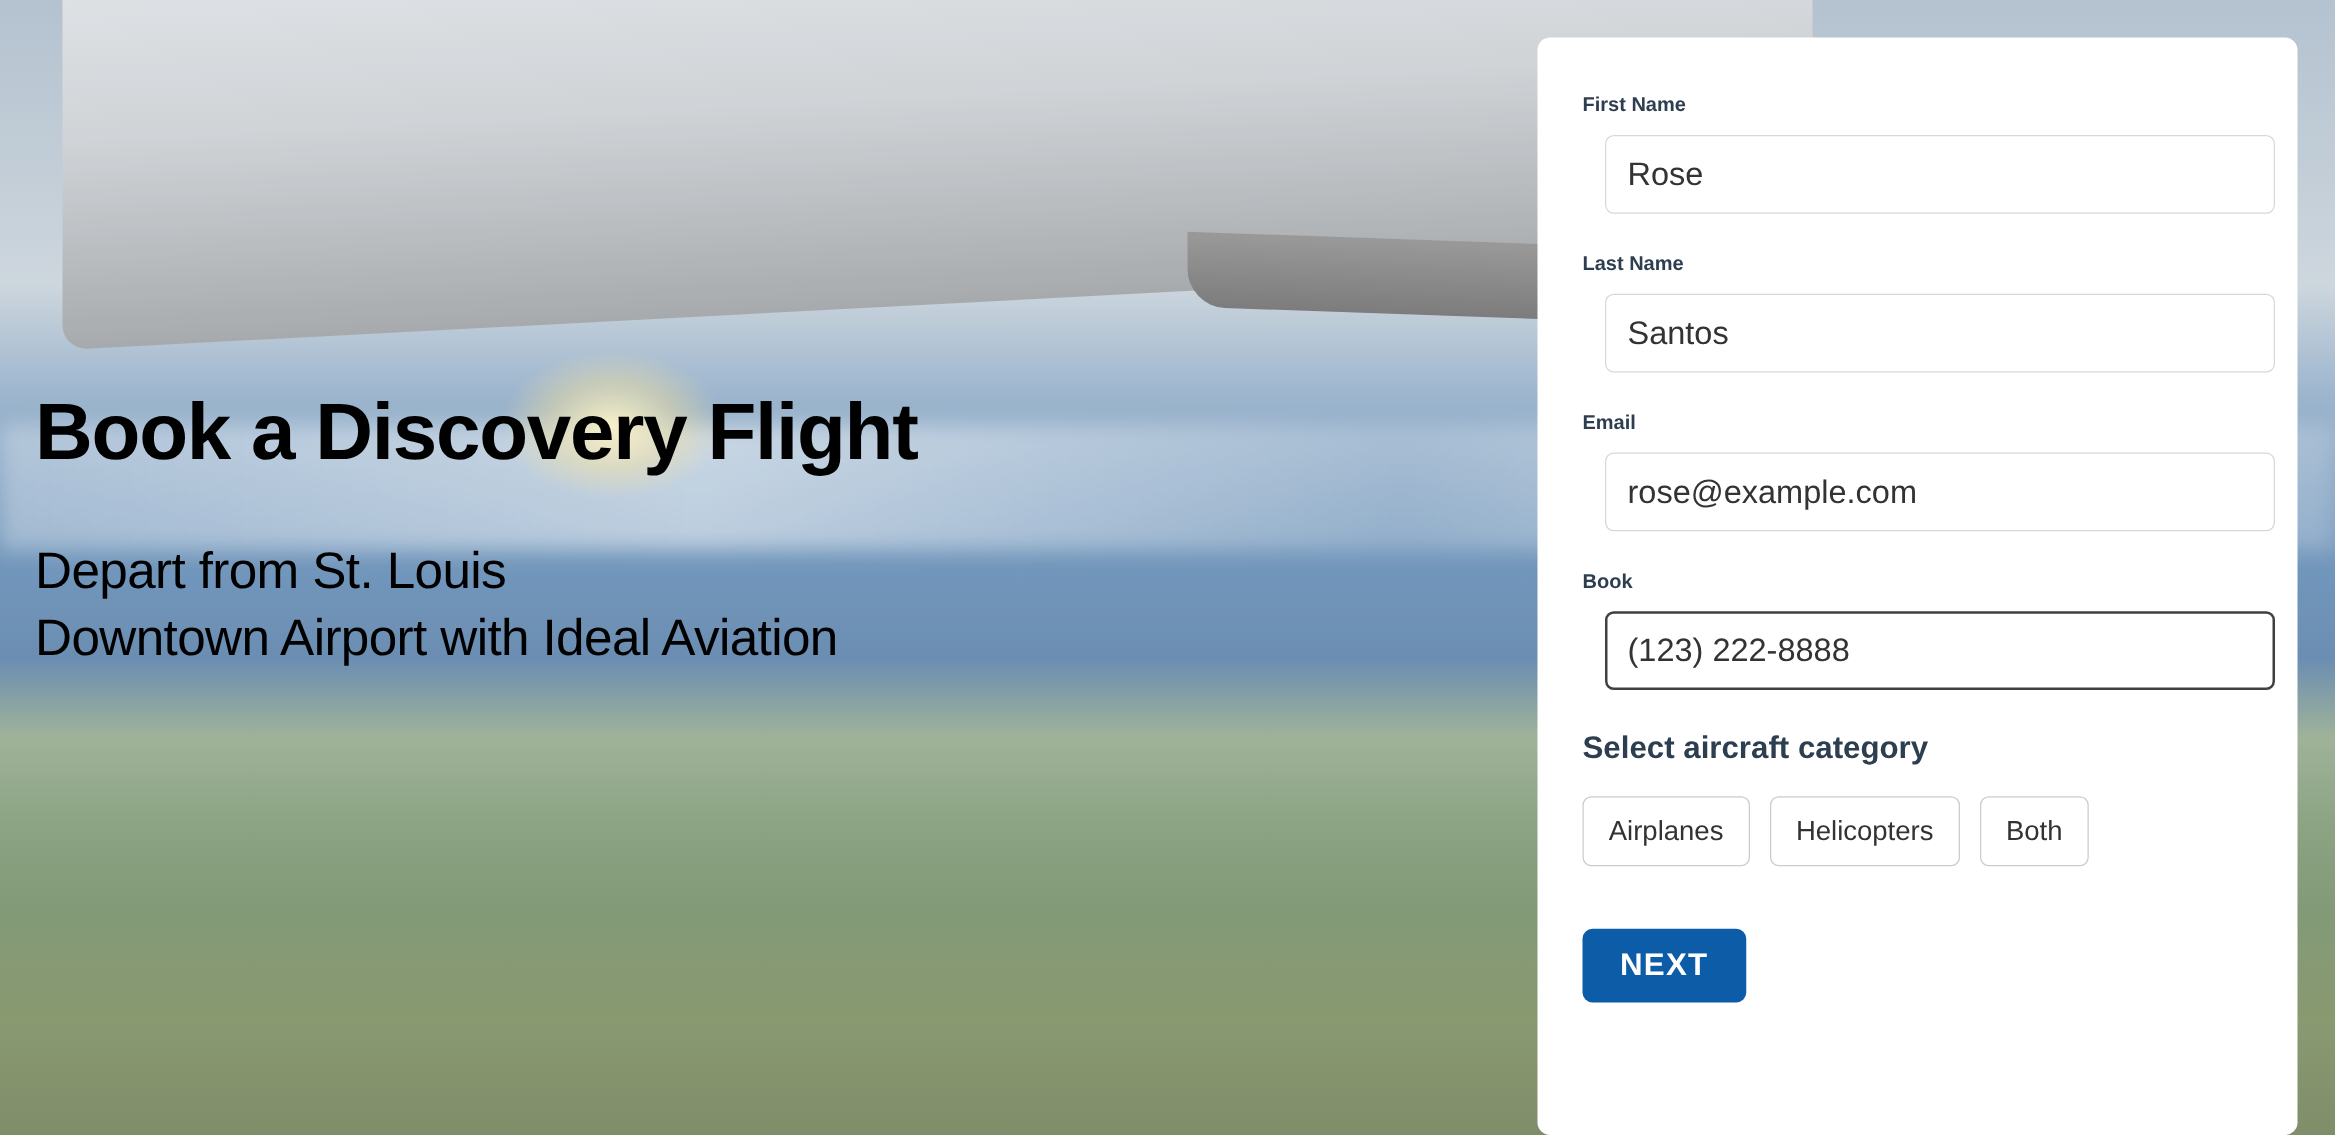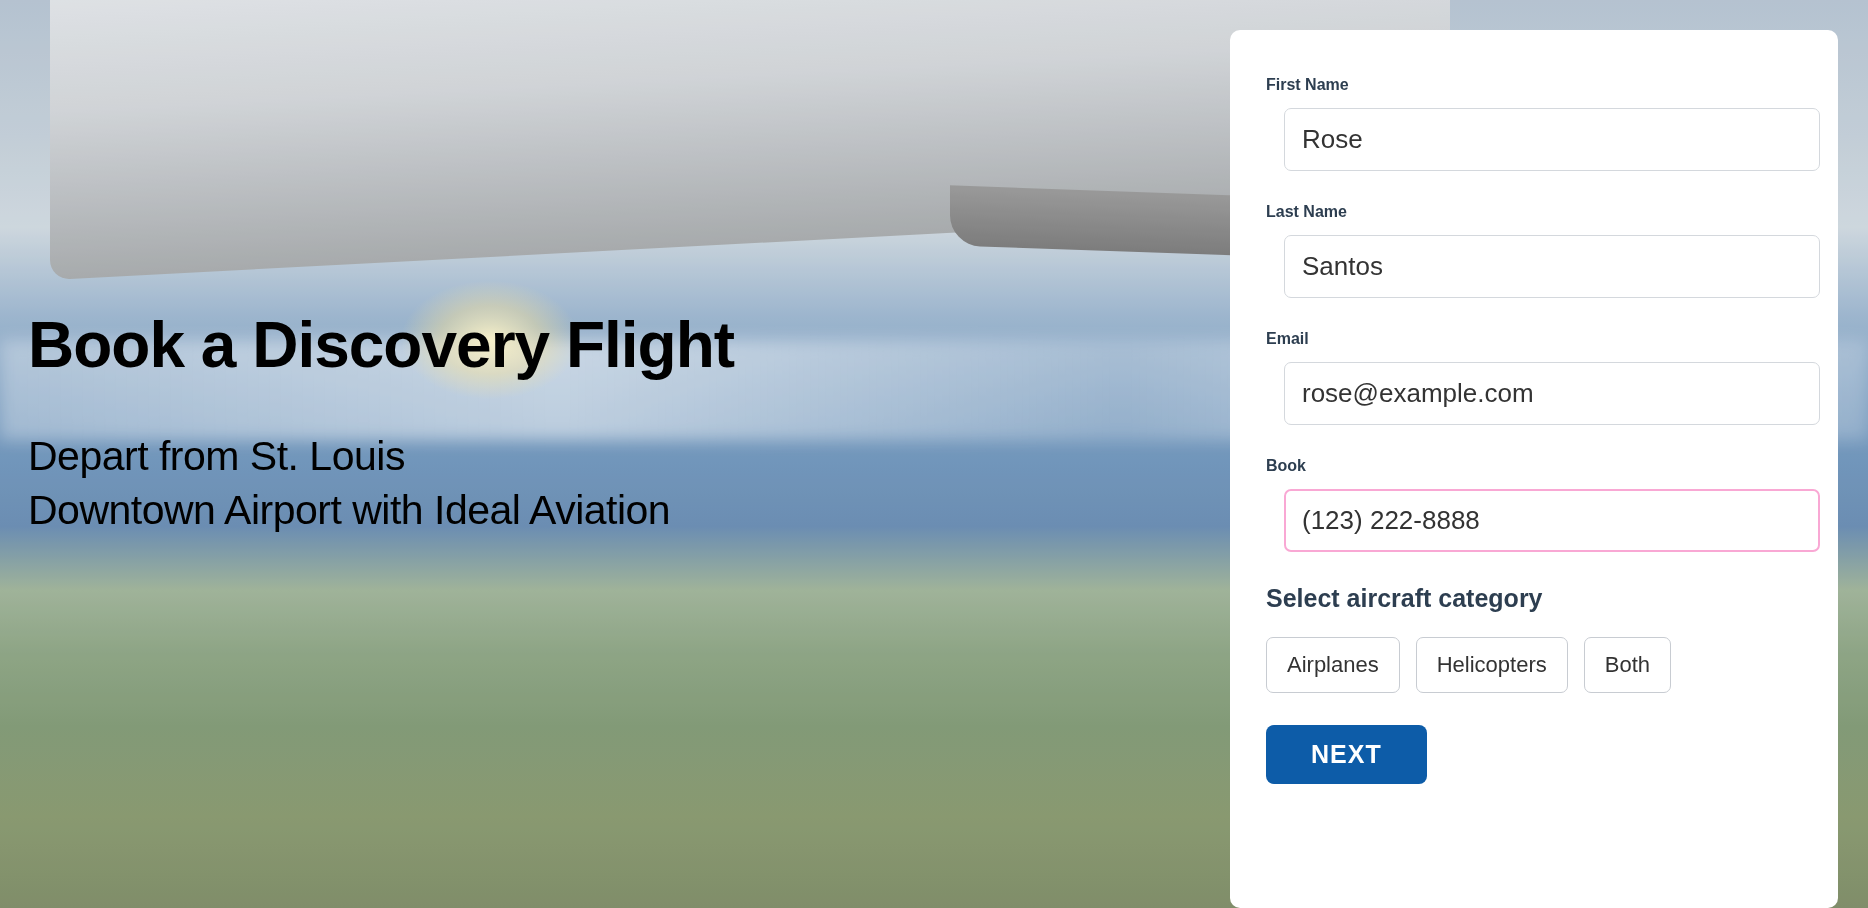--- a/index.html
+++ b/index.html
@@ -150,50 +150,50 @@
       color: #333;
       border: 1px solid #d4d8dd;
       border-radius: 7px;
       outline: none;
       background: #fff;
       margin-left: 18px;
     }
     
     .form-input:focus,
     .form-input.focused {
-      border: 2px solid #f9a8d4;
+      border: 2px solid #404040;
       padding: 14px 16px;
     }
     
     .category-label {
       font-size: 25px;
       font-weight: 600;
       color: #2d3e50;
       margin-bottom: 24px;
     }
     
     .category-buttons {
       display: flex;
       gap: 16px;
-      margin-bottom: 32px;
+      margin-bottom: 50px;
     }
     
     .category-btn {
       padding: 14px 20px;
       font-size: 22px;
       font-family: inherit;
       color: #333;
       background: #fff;
       border: 1px solid #c8ccd2;
       border-radius: 7px;
       cursor: pointer;
     }
     
     .next-btn {
-      padding: 15px 45px;
+      padding: 15px 30px;
       font-size: 25px;
       font-weight: 700;
       font-family: inherit;
       color: #fff;
       background: #0d5ca8;
       border: none;
       border-radius: 8px;
       cursor: pointer;
       letter-spacing: 1px;
     }

